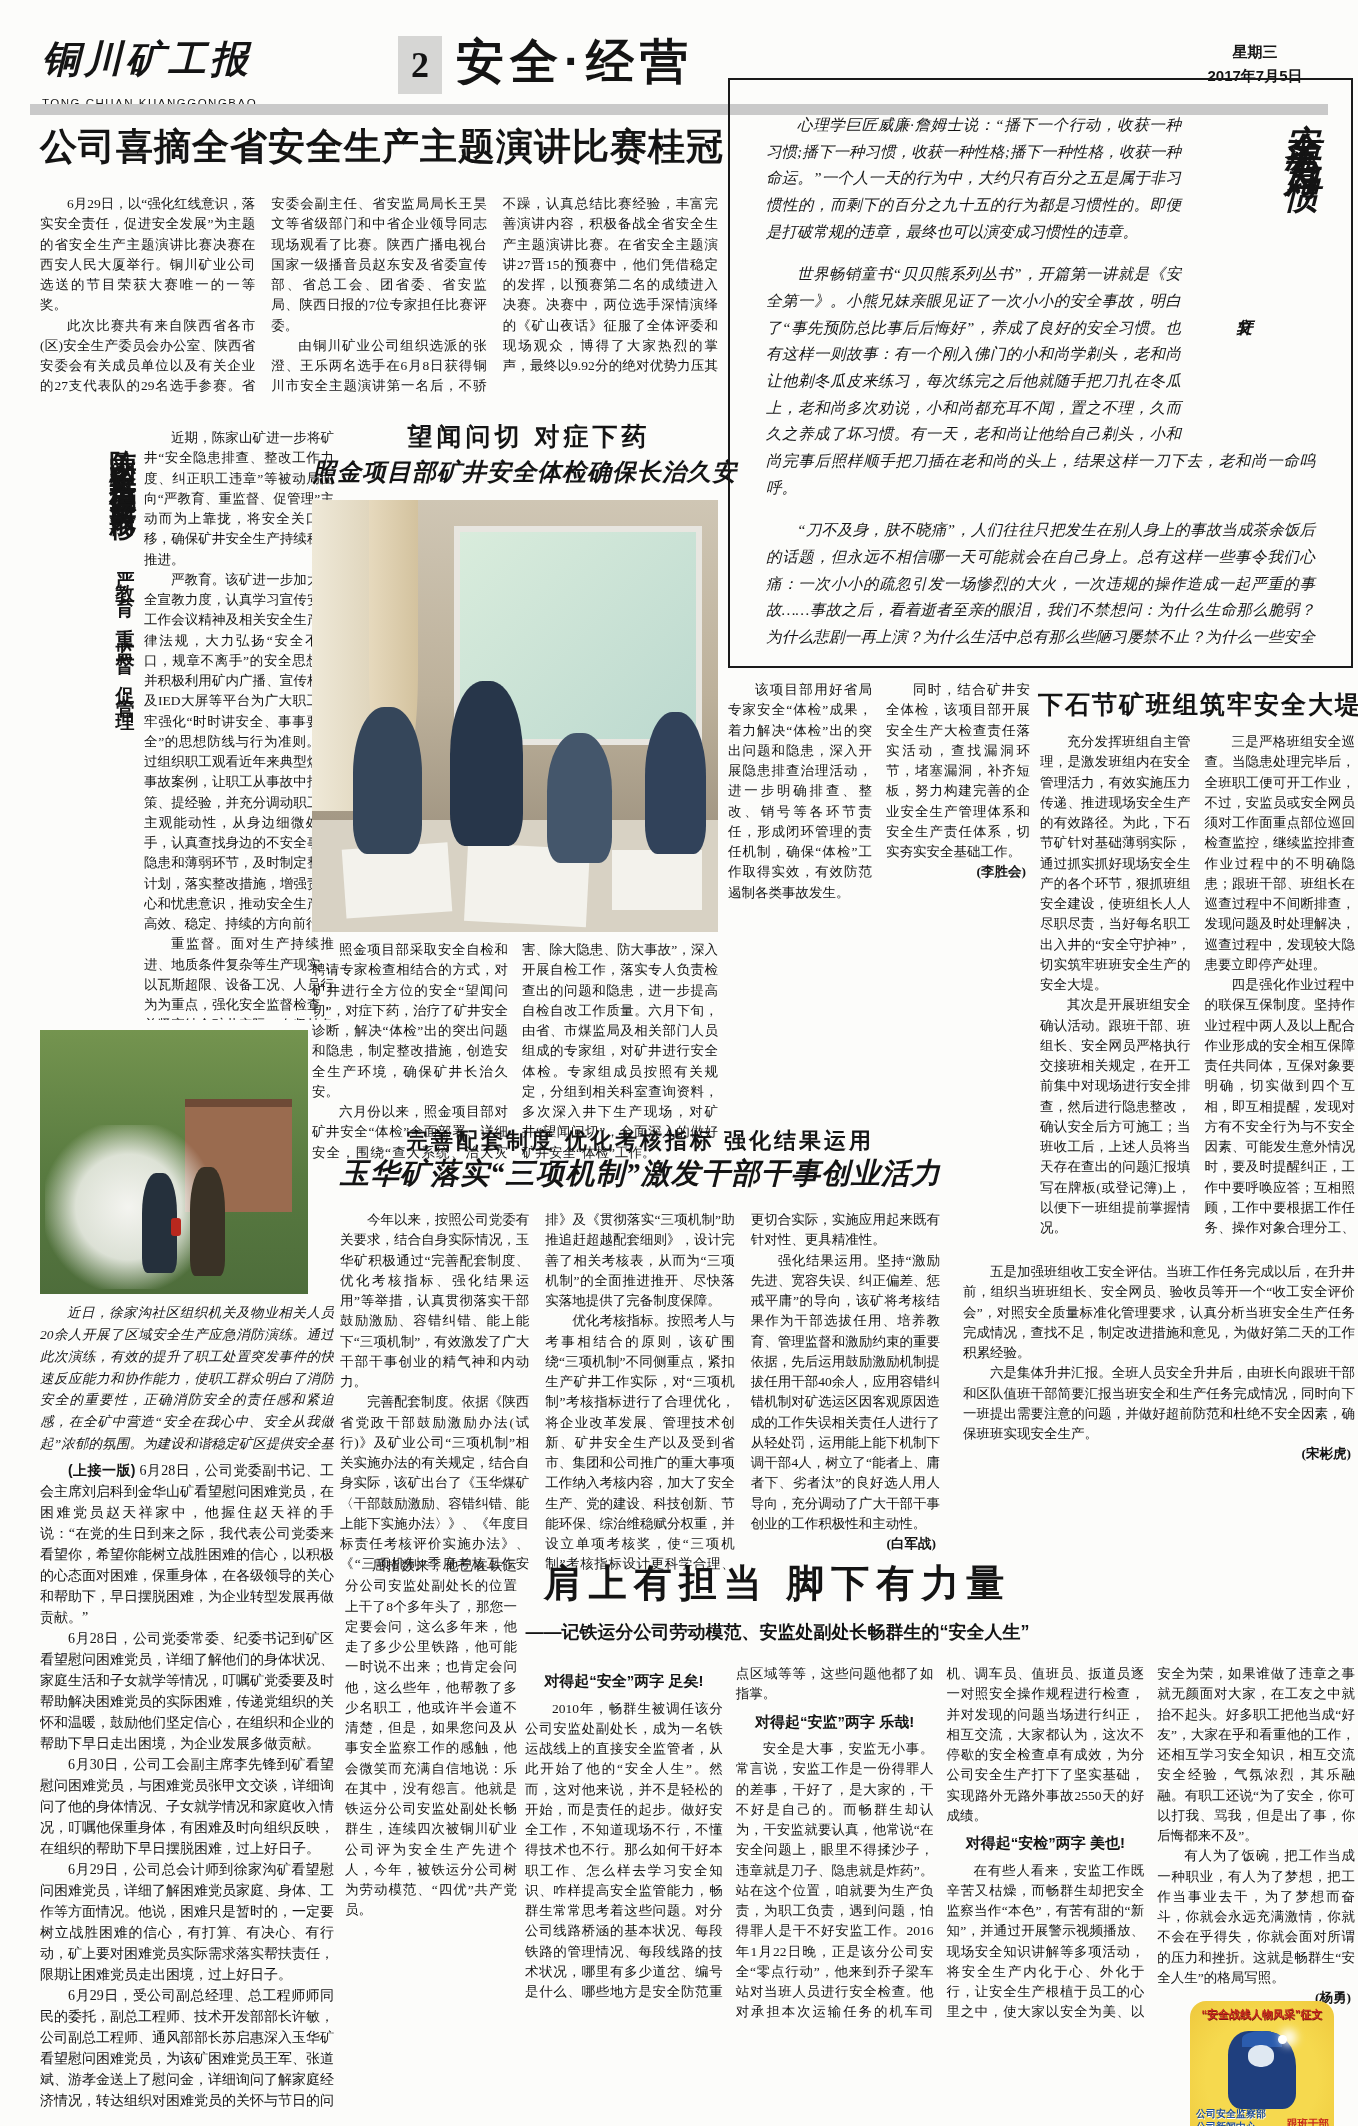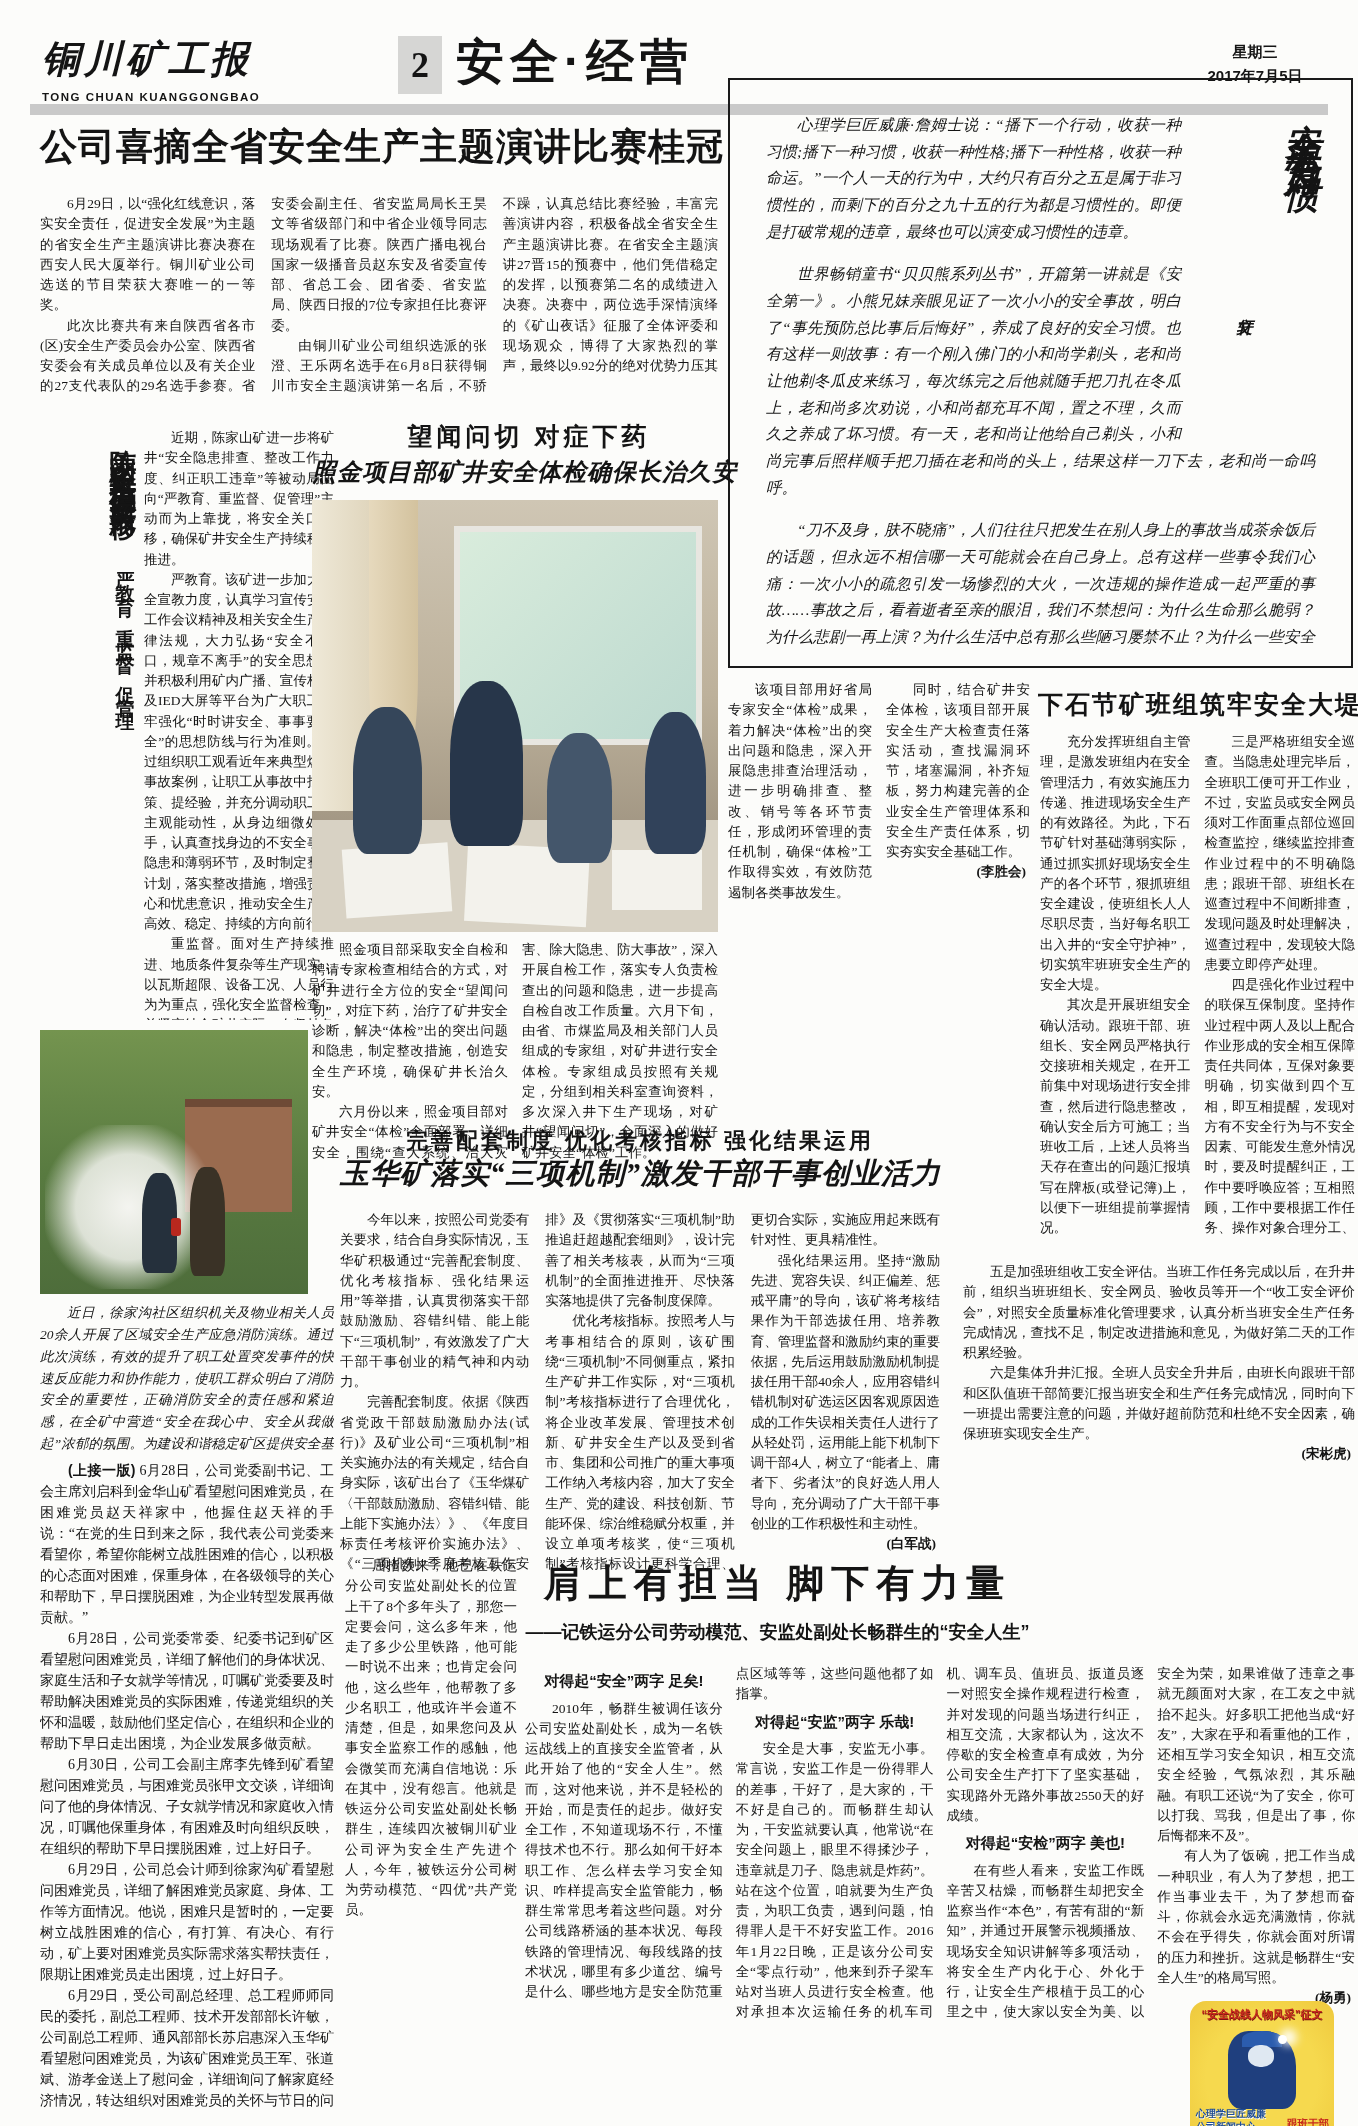--- a/index.html
+++ b/index.html
@@ -1,21 +1,21 @@
 <!DOCTYPE html>
 <html><head>
 <meta charset="utf-8">
 <style>
   html,body{margin:0;padding:0;background:#e8e8e6;}
   #page{position:relative;width:1358px;height:2126px;background:#fcfcfa;color:#141414;
         font-family:"Liberation Serif","DejaVu Serif",serif;overflow:hidden;}
   
   .masthead{position:absolute;left:42px;top:34px;width:270px;}
   .paper-name{font-family:"DejaVu Serif",serif;font-weight:bold;font-style:italic;font-size:38px;letter-spacing:4px;}
-  .paper-pinyin{font-family:"Liberation Sans",sans-serif;font-weight:bold;font-size:11.5px;letter-spacing:1.5px;margin-top:6px;}
+  .paper-pinyin{font-family:"Liberation Sans",sans-serif;font-weight:normal;font-size:11.5px;letter-spacing:1.5px;margin-top:12px;}
   .pagebox{position:absolute;left:398px;top:36px;width:44px;height:58px;background:#d6d6d4;
            display:flex;align-items:center;justify-content:center;font-size:36px;font-weight:bold;font-family:"Liberation Serif",serif;}
   .section-title{position:absolute;left:456px;top:30px;font-family:"Liberation Sans",sans-serif;
            font-weight:bold;font-size:48px;letter-spacing:6px;}
   .dateblock{position:absolute;left:1180px;top:40px;width:150px;text-align:center;
            font-family:"Liberation Sans",sans-serif;font-weight:bold;font-size:15px;line-height:1.6;}
   .header-bar{position:absolute;left:30px;top:104px;width:1298px;height:11px;background:#c9c9c9;}
   
   .body-txt{font-size:13.5px;line-height:1.5;text-align:justify;overflow:hidden;}
   .body-txt p{margin:0;text-indent:2em;}
@@ -237,19 +237,19 @@
     <div class="byline">(杨勇)</div>
   </div>
 
   <div class="badge">
     <div class="badge-title">“安全战线人物风采”征文</div>
     <div class="badge-miner"></div>
     <div class="badge-helmet"></div>
     <div class="badge-face"></div>
     <div class="badge-lamp"></div>
     <div class="badge-orgs">
-      <div>心理学巨匠威廉</div>
+      <div>公司安全监察部</div>
       <div>公司新闻中心</div>
     </div>
     <div class="badge-suffix">跟班干部</div>
   </div>
 
 </div>
 
 </body></html>

